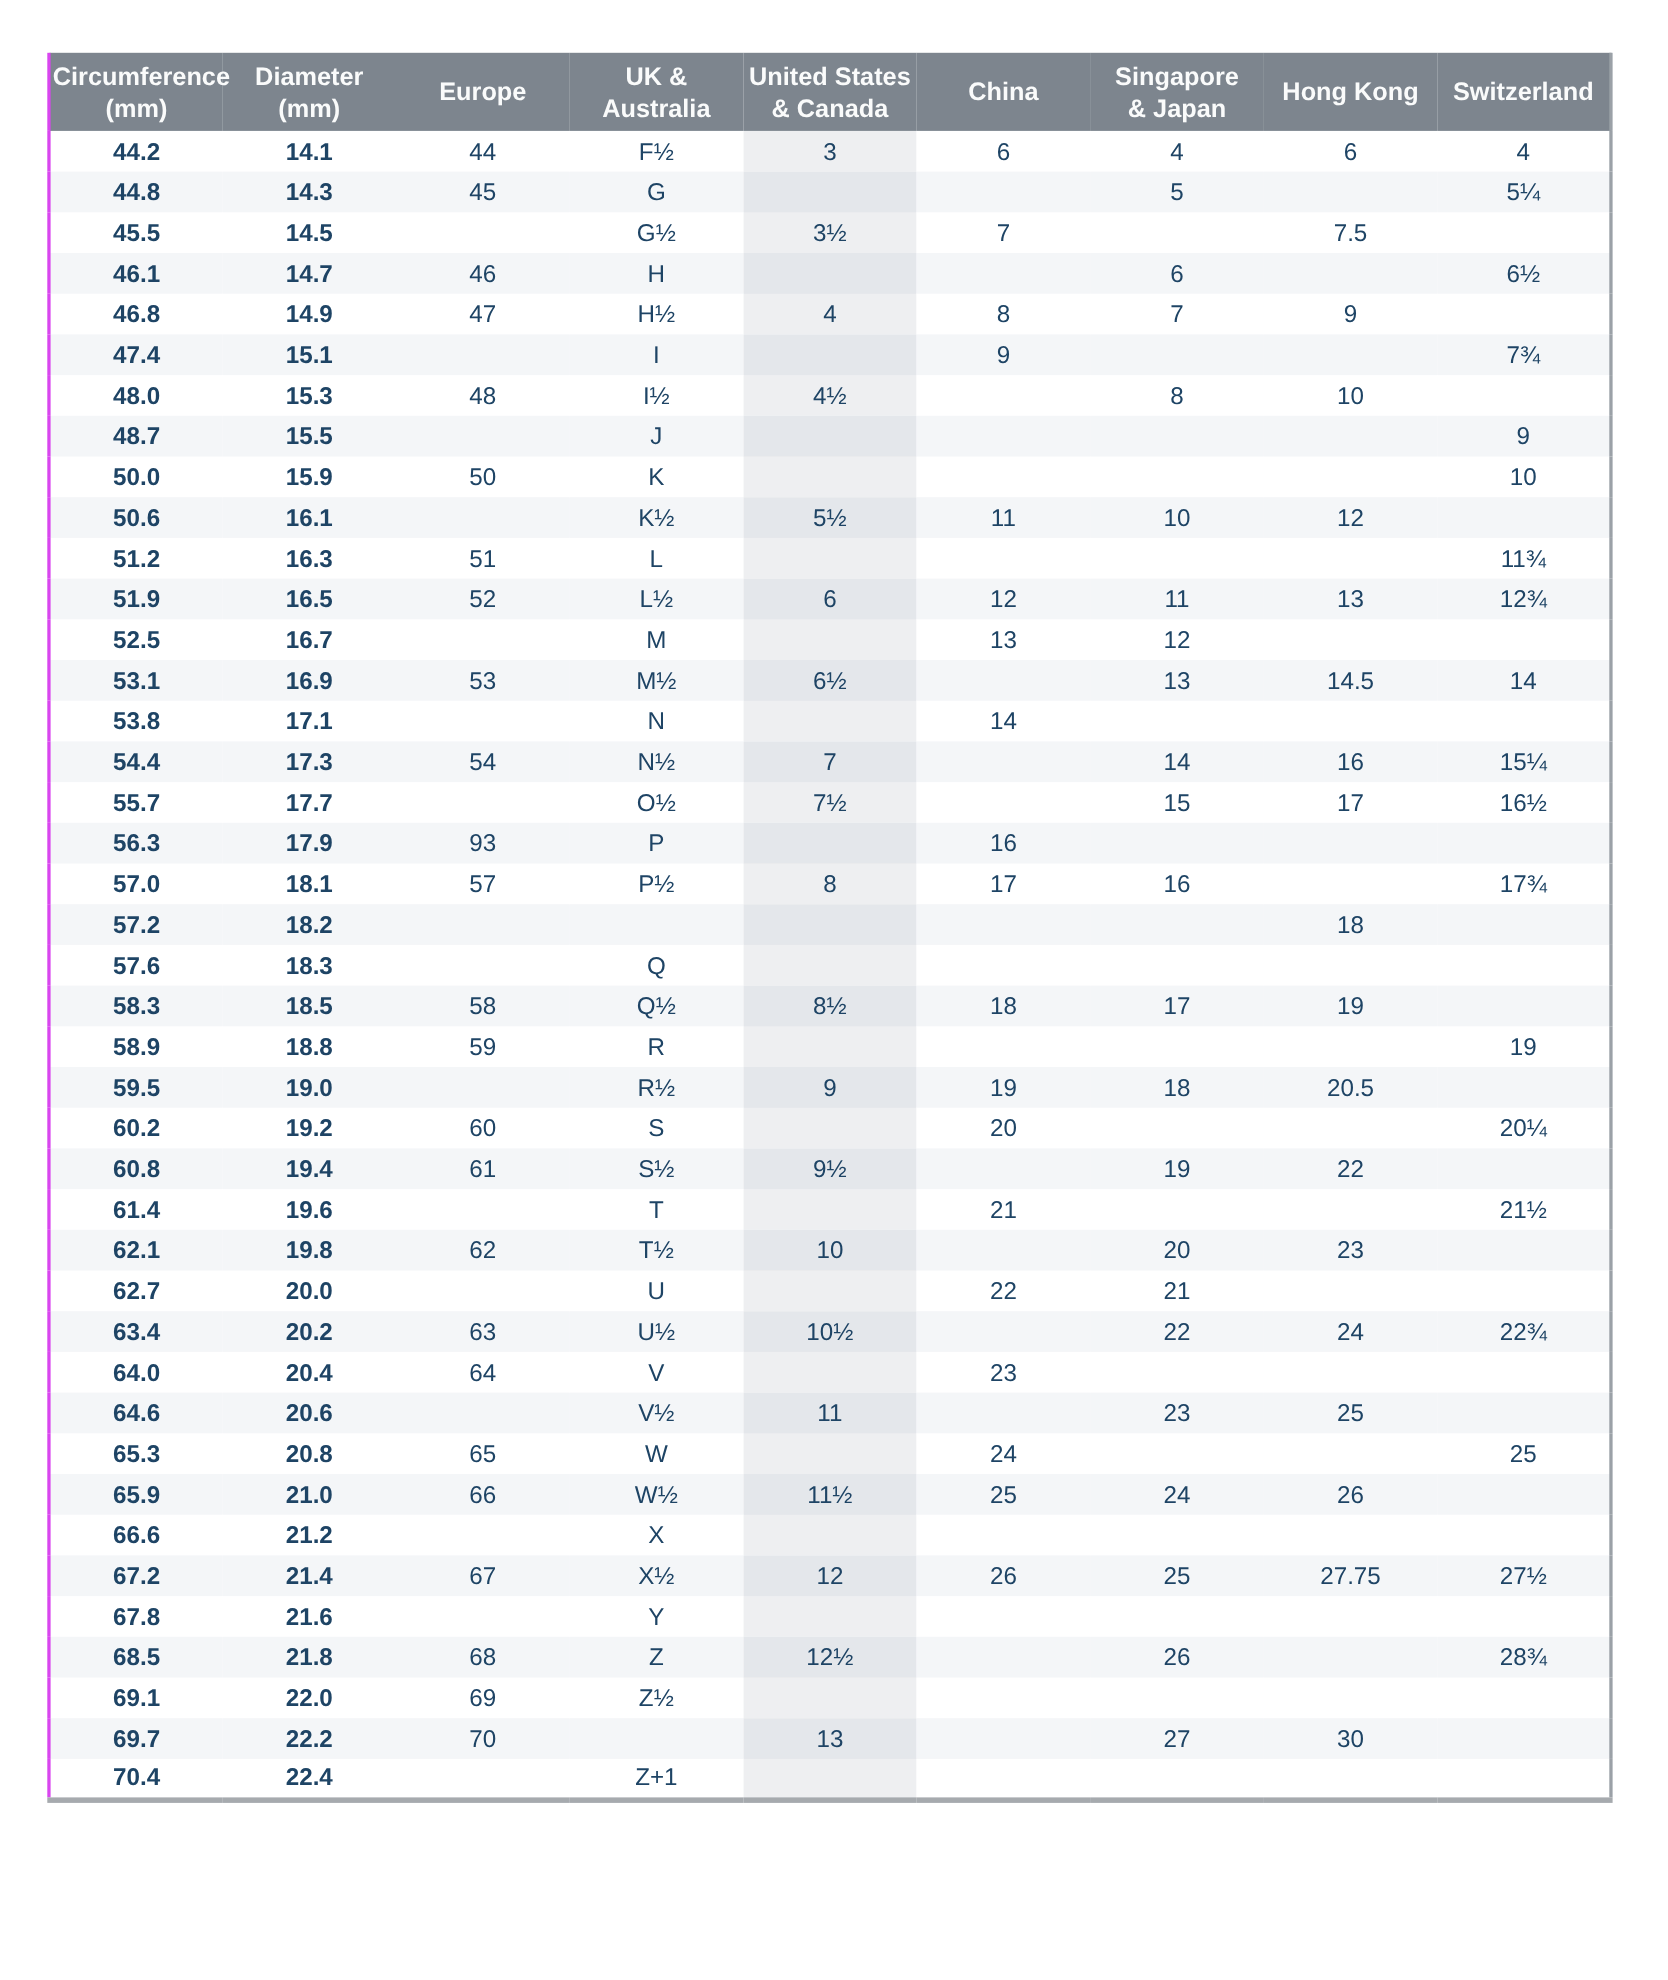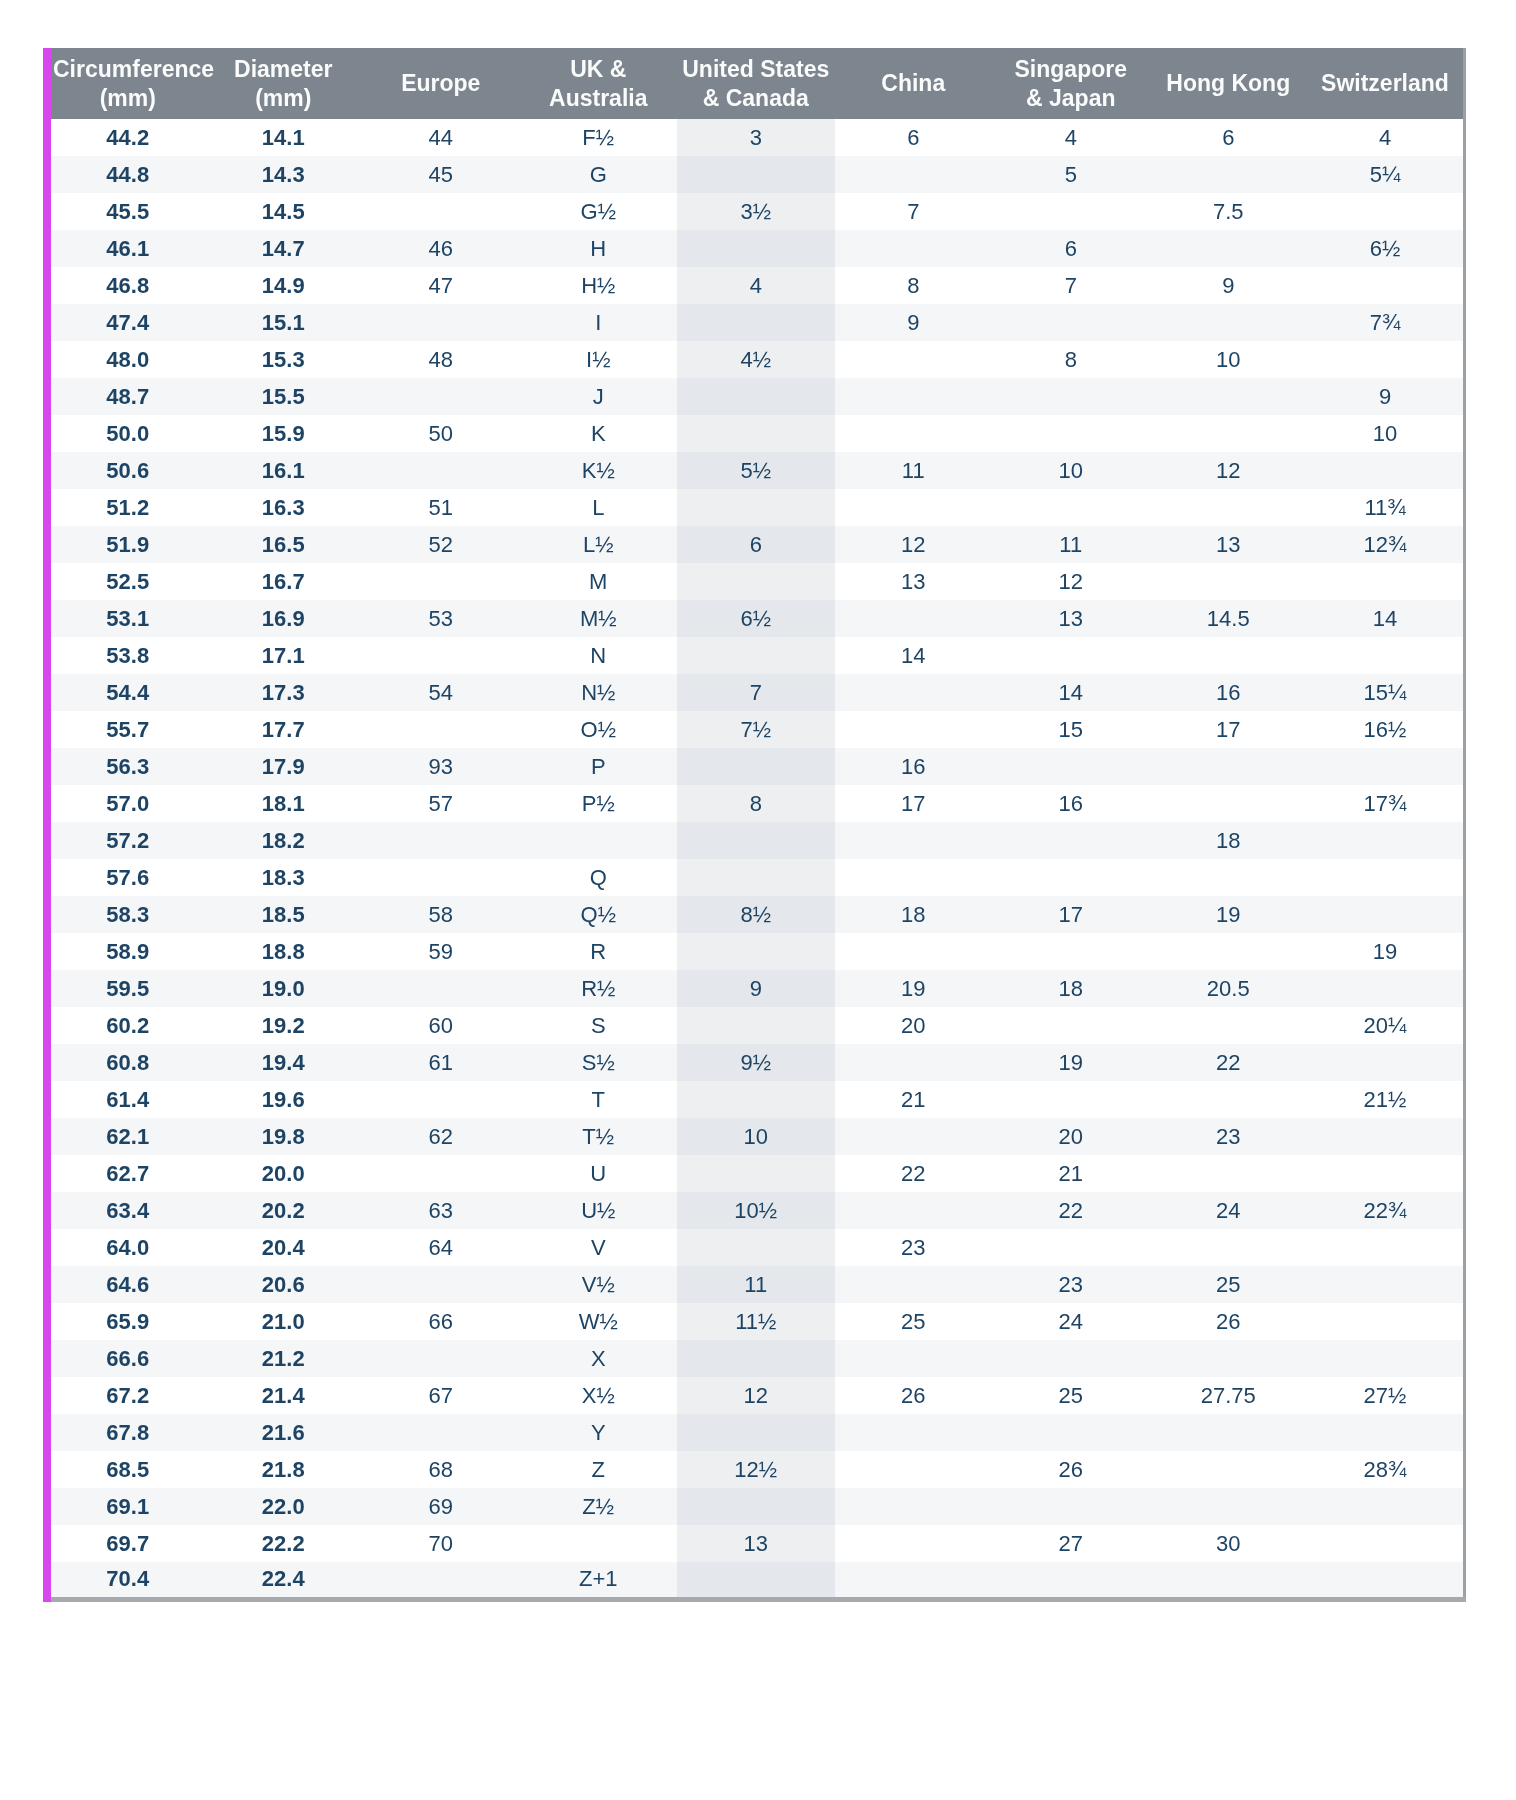--- a/index.html
+++ b/index.html
@@ -11,21 +11,21 @@
     overflow: hidden;
     font-family: "Liberation Sans", sans-serif;
   }
   .page {
     padding: 48px 50px 0 43px;
   }
   table.size-table {
     width: 1423px;
     border-collapse: collapse;
     table-layout: fixed;
-    border-left: 8px solid #d946ef;
+    border-left: 3px solid #d946ef;
     border-right: 3px solid #9ba1a7;
     border-bottom: 5px solid #a6aaae;
   }
   thead th {
     background: #7d858e;
     color: #fafbfb;
     font-size: 23px;
     font-weight: bold;
     height: 67px;
     vertical-align: middle;
@@ -423,20 +423,31 @@
           <td>20.6</td>
           <td></td>
           <td>V½</td>
           <td>11</td>
           <td></td>
           <td>23</td>
           <td>25</td>
           <td></td>
         </tr>
         <tr>
+          <td>65.3</td>
+          <td>20.8</td>
+          <td>65</td>
+          <td>W</td>
+          <td></td>
+          <td>24</td>
+          <td></td>
+          <td></td>
+          <td>25</td>
+        </tr>
+        <tr>
           <td>65.9</td>
           <td>21.0</td>
           <td>66</td>
           <td>W½</td>
           <td>11½</td>
           <td>25</td>
           <td>24</td>
           <td>26</td>
           <td></td>
         </tr>

